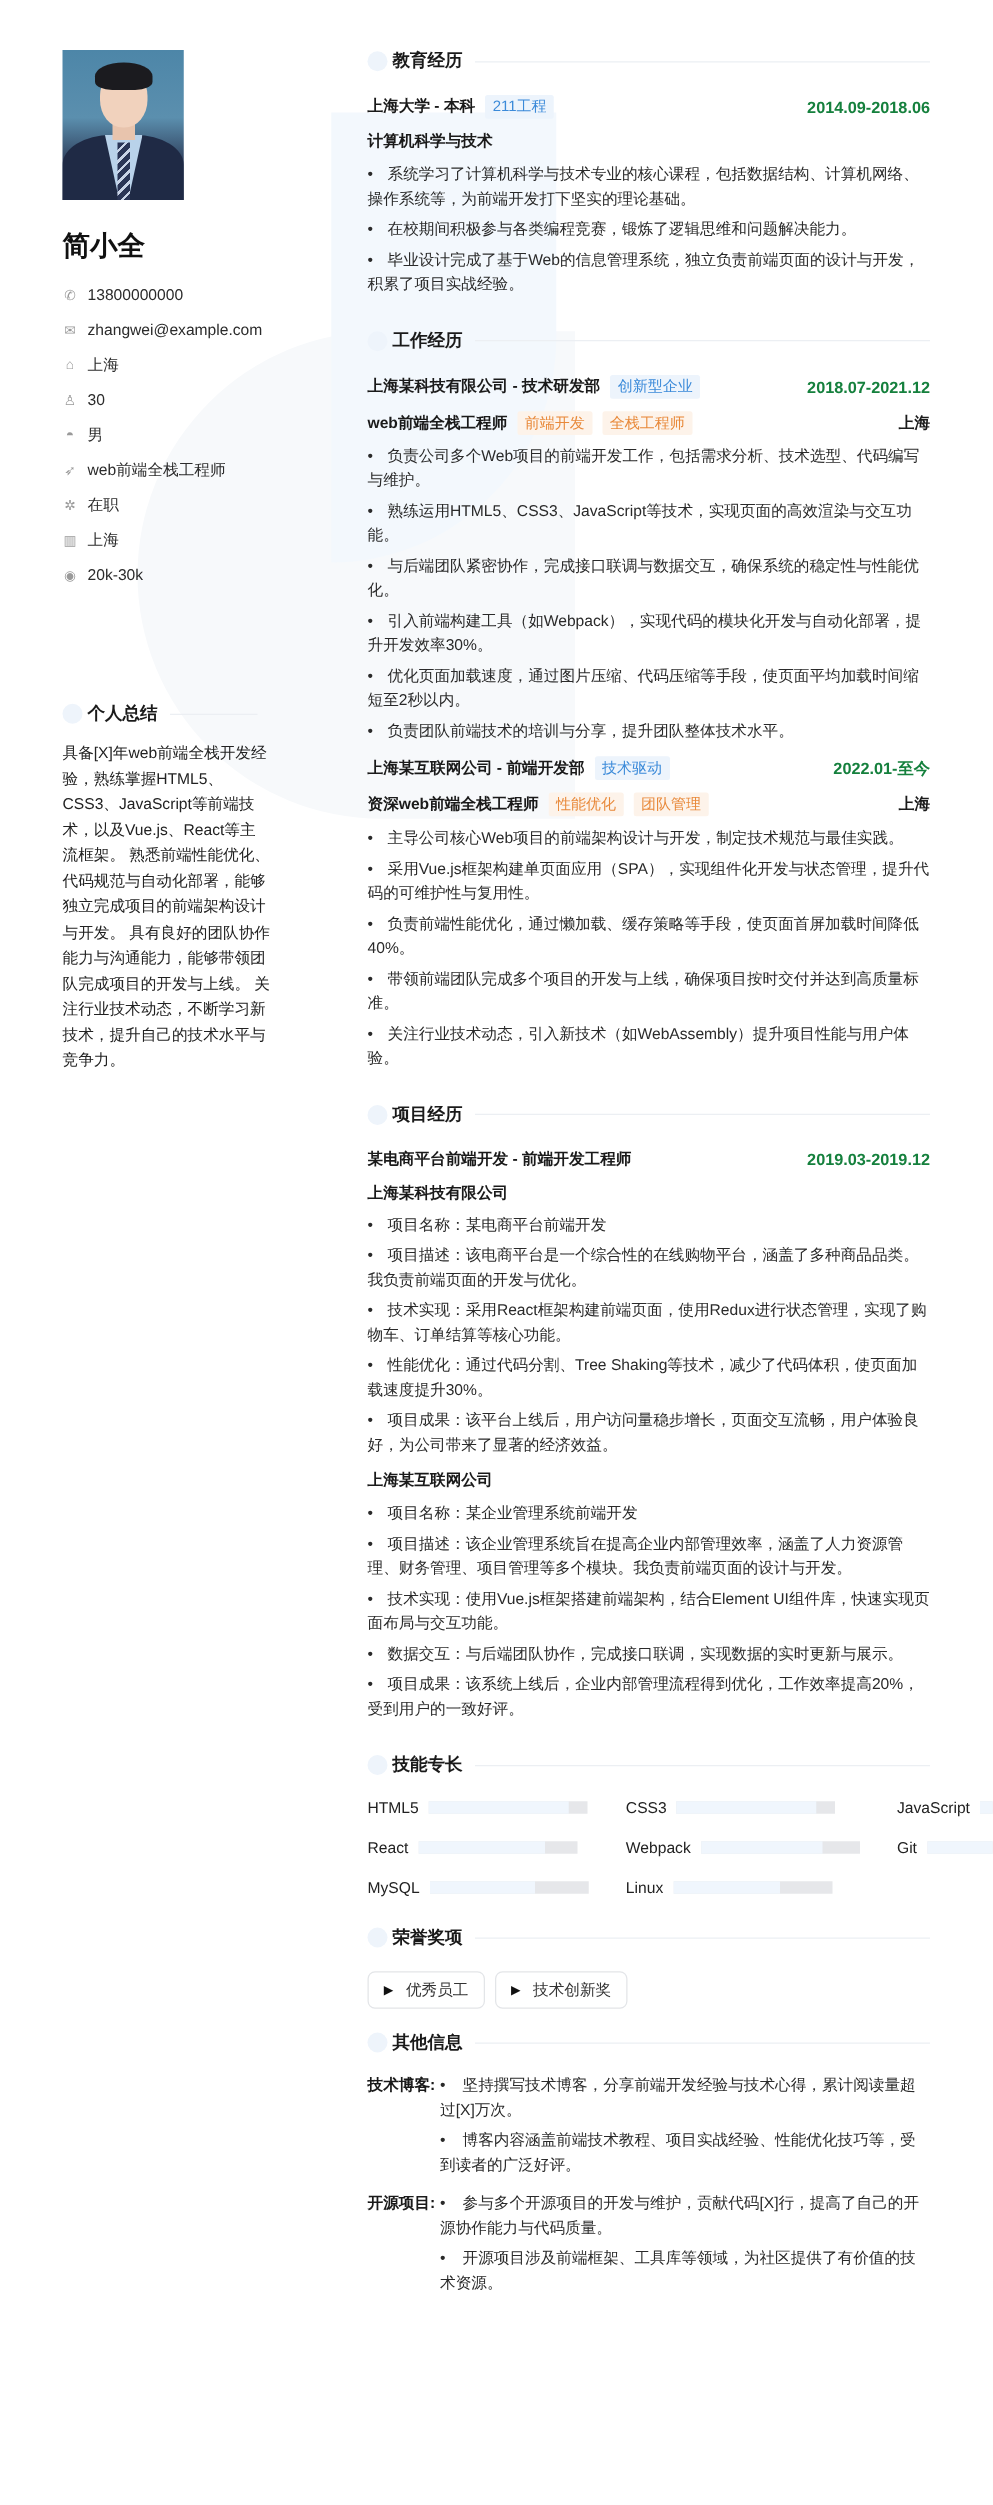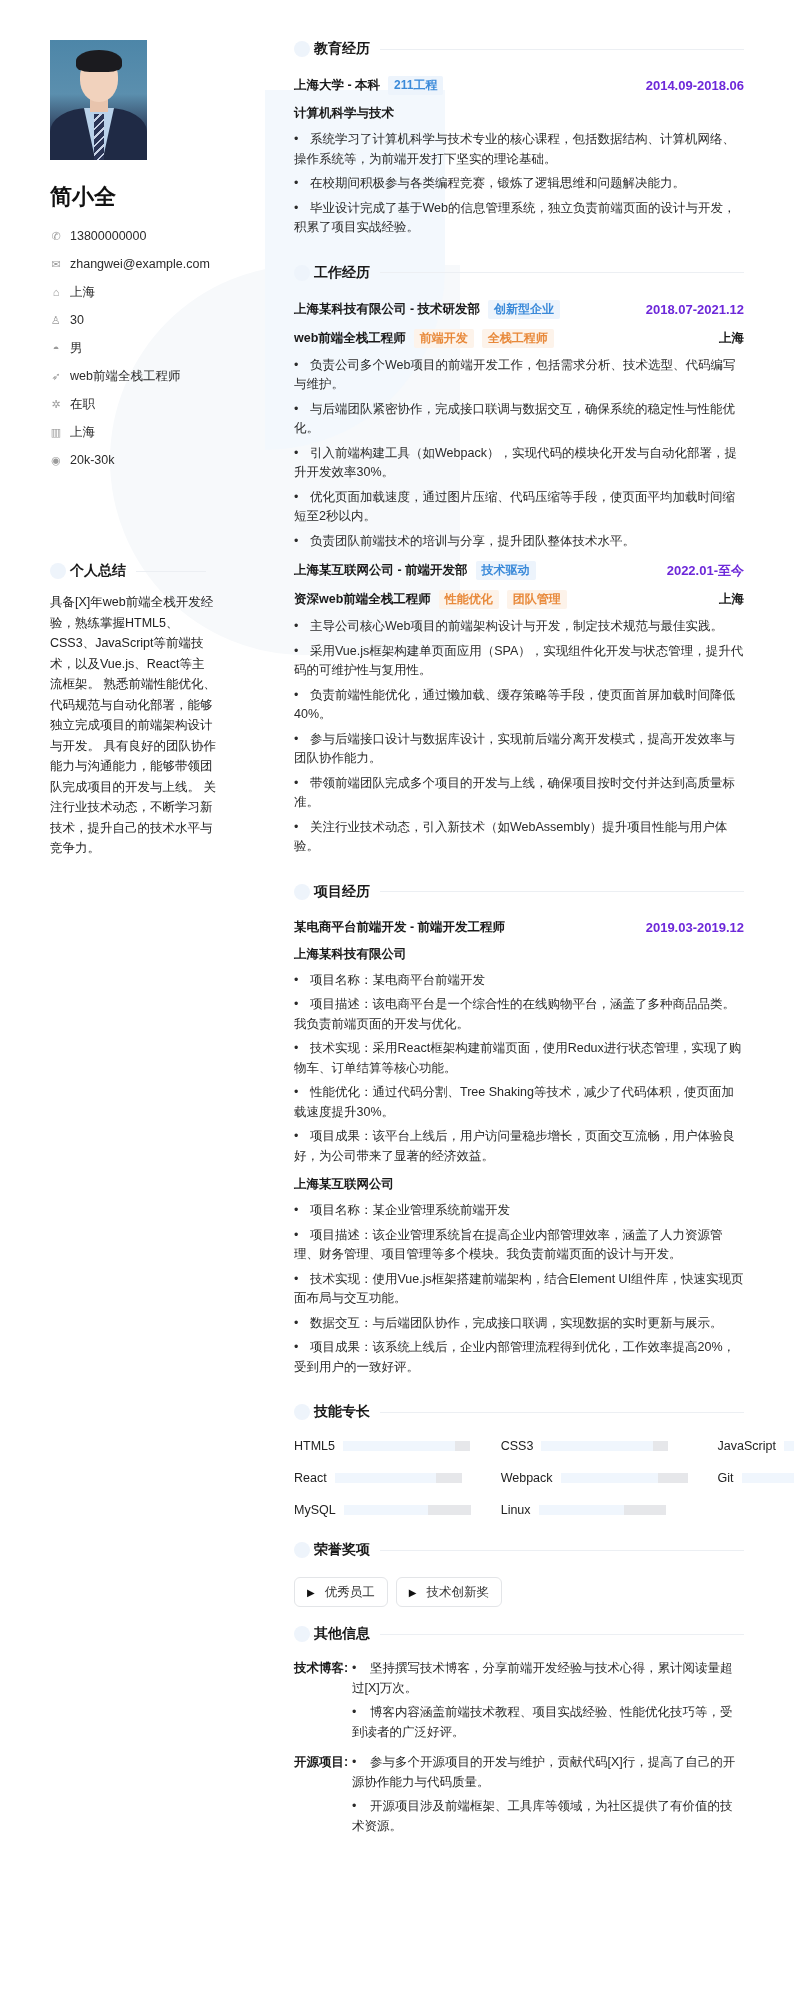--- a/index.html
+++ b/index.html
@@ -31,22 +31,22 @@
   .sec-head .title { font-size: 14px; font-weight: bold; color: #1a1a1a; margin-right: 10px; white-space: nowrap; }
   .sec-head .line { flex: 1; height: 1px; background: #eceff3; }
 
   .summary-sec { margin-top: 86px; }
   .summary-text { font-size: 12.5px; line-height: 20.5px; color: #222; margin-top: 10px; width: 166px; }
 
   .block { margin-top: 16px; }
   .row-between { display: flex; justify-content: space-between; align-items: center; }
   .row-left { display: flex; align-items: center; }
   .strong { font-size: 12.5px; font-weight: bold; color: #1a1a1a; }
-  .date { font-size: 13px; font-weight: bold; color: #6d28d9; }
-  .tag { font-size: 12px; padding: 1px 6px; margin-left: 8px; border-radius: 2px; font-weight: bold; }
+  .date { font-size: 13px; font-weight: bold; color: #15803d; }
+  .tag { font-size: 12px; padding: 1px 6px; margin-left: 8px; border-radius: 2px; }
   .tag.blue { color: #3b8ad9; background: #edf4fc; }
   .tag.orange { color: #e8893a; background: #fdf3ea; }
   .sub { margin-top: 10px; }
   .bullets { list-style: none; margin-top: 8px; }
   .bullets li { font-size: 12.5px; line-height: 19.5px; color: #2a2a2a; margin-bottom: 5px; }
   .bullets li .b { display: inline-block; width: 16px; }
 
   .sec { margin-top: 24px; }
   .sec.first { margin-top: 0; }
 
@@ -176,20 +176,21 @@
         <div class="row-between sub">
           <div class="row-left">
             <span class="strong">web前端全栈工程师</span>
             <span class="tag orange">前端开发</span>
             <span class="tag orange">全栈工程师</span>
           </div>
           <span class="strong">上海</span>
         </div>
         <ul class="bullets">
           <li><span class="b">•</span><span>负责公司多个Web项目的前端开发工作，包括需求分析、技术选型、代码编写与维护。</span></li>
+          <li><span class="b">•</span><span>熟练运用HTML5、CSS3、JavaScript等技术，实现页面的高效渲染与交互功能。</span></li>
           <li><span class="b">•</span><span>与后端团队紧密协作，完成接口联调与数据交互，确保系统的稳定性与性能优化。</span></li>
           <li><span class="b">•</span><span>引入前端构建工具（如Webpack），实现代码的模块化开发与自动化部署，提升开发效率30%。</span></li>
           <li><span class="b">•</span><span>优化页面加载速度，通过图片压缩、代码压缩等手段，使页面平均加载时间缩短至2秒以内。</span></li>
           <li><span class="b">•</span><span>负责团队前端技术的培训与分享，提升团队整体技术水平。</span></li>
         </ul>
       </div>
       <div class="block" style="margin-top:10px">
         <div class="row-between">
           <div class="row-left">
             <span class="strong">上海某互联网公司 - 前端开发部</span>
@@ -202,21 +203,20 @@
             <span class="strong">资深web前端全栈工程师</span>
             <span class="tag orange">性能优化</span>
             <span class="tag orange">团队管理</span>
           </div>
           <span class="strong">上海</span>
         </div>
         <ul class="bullets">
           <li><span class="b">•</span><span>主导公司核心Web项目的前端架构设计与开发，制定技术规范与最佳实践。</span></li>
           <li><span class="b">•</span><span>采用Vue.js框架构建单页面应用（SPA），实现组件化开发与状态管理，提升代码的可维护性与复用性。</span></li>
           <li><span class="b">•</span><span>负责前端性能优化，通过懒加载、缓存策略等手段，使页面首屏加载时间降低40%。</span></li>
-          <li><span class="b">•</span><span>参与后端接口设计与数据库设计，实现前后端分离开发模式，提高开发效率与团队协作能力。</span></li>
           <li><span class="b">•</span><span>带领前端团队完成多个项目的开发与上线，确保项目按时交付并达到高质量标准。</span></li>
           <li><span class="b">•</span><span>关注行业技术动态，引入新技术（如WebAssembly）提升项目性能与用户体验。</span></li>
         </ul>
       </div>
     </section>
 
     <section class="sec">
       <div class="sec-head">
         <span class="dot"></span>
         <span class="title">项目经历</span>

